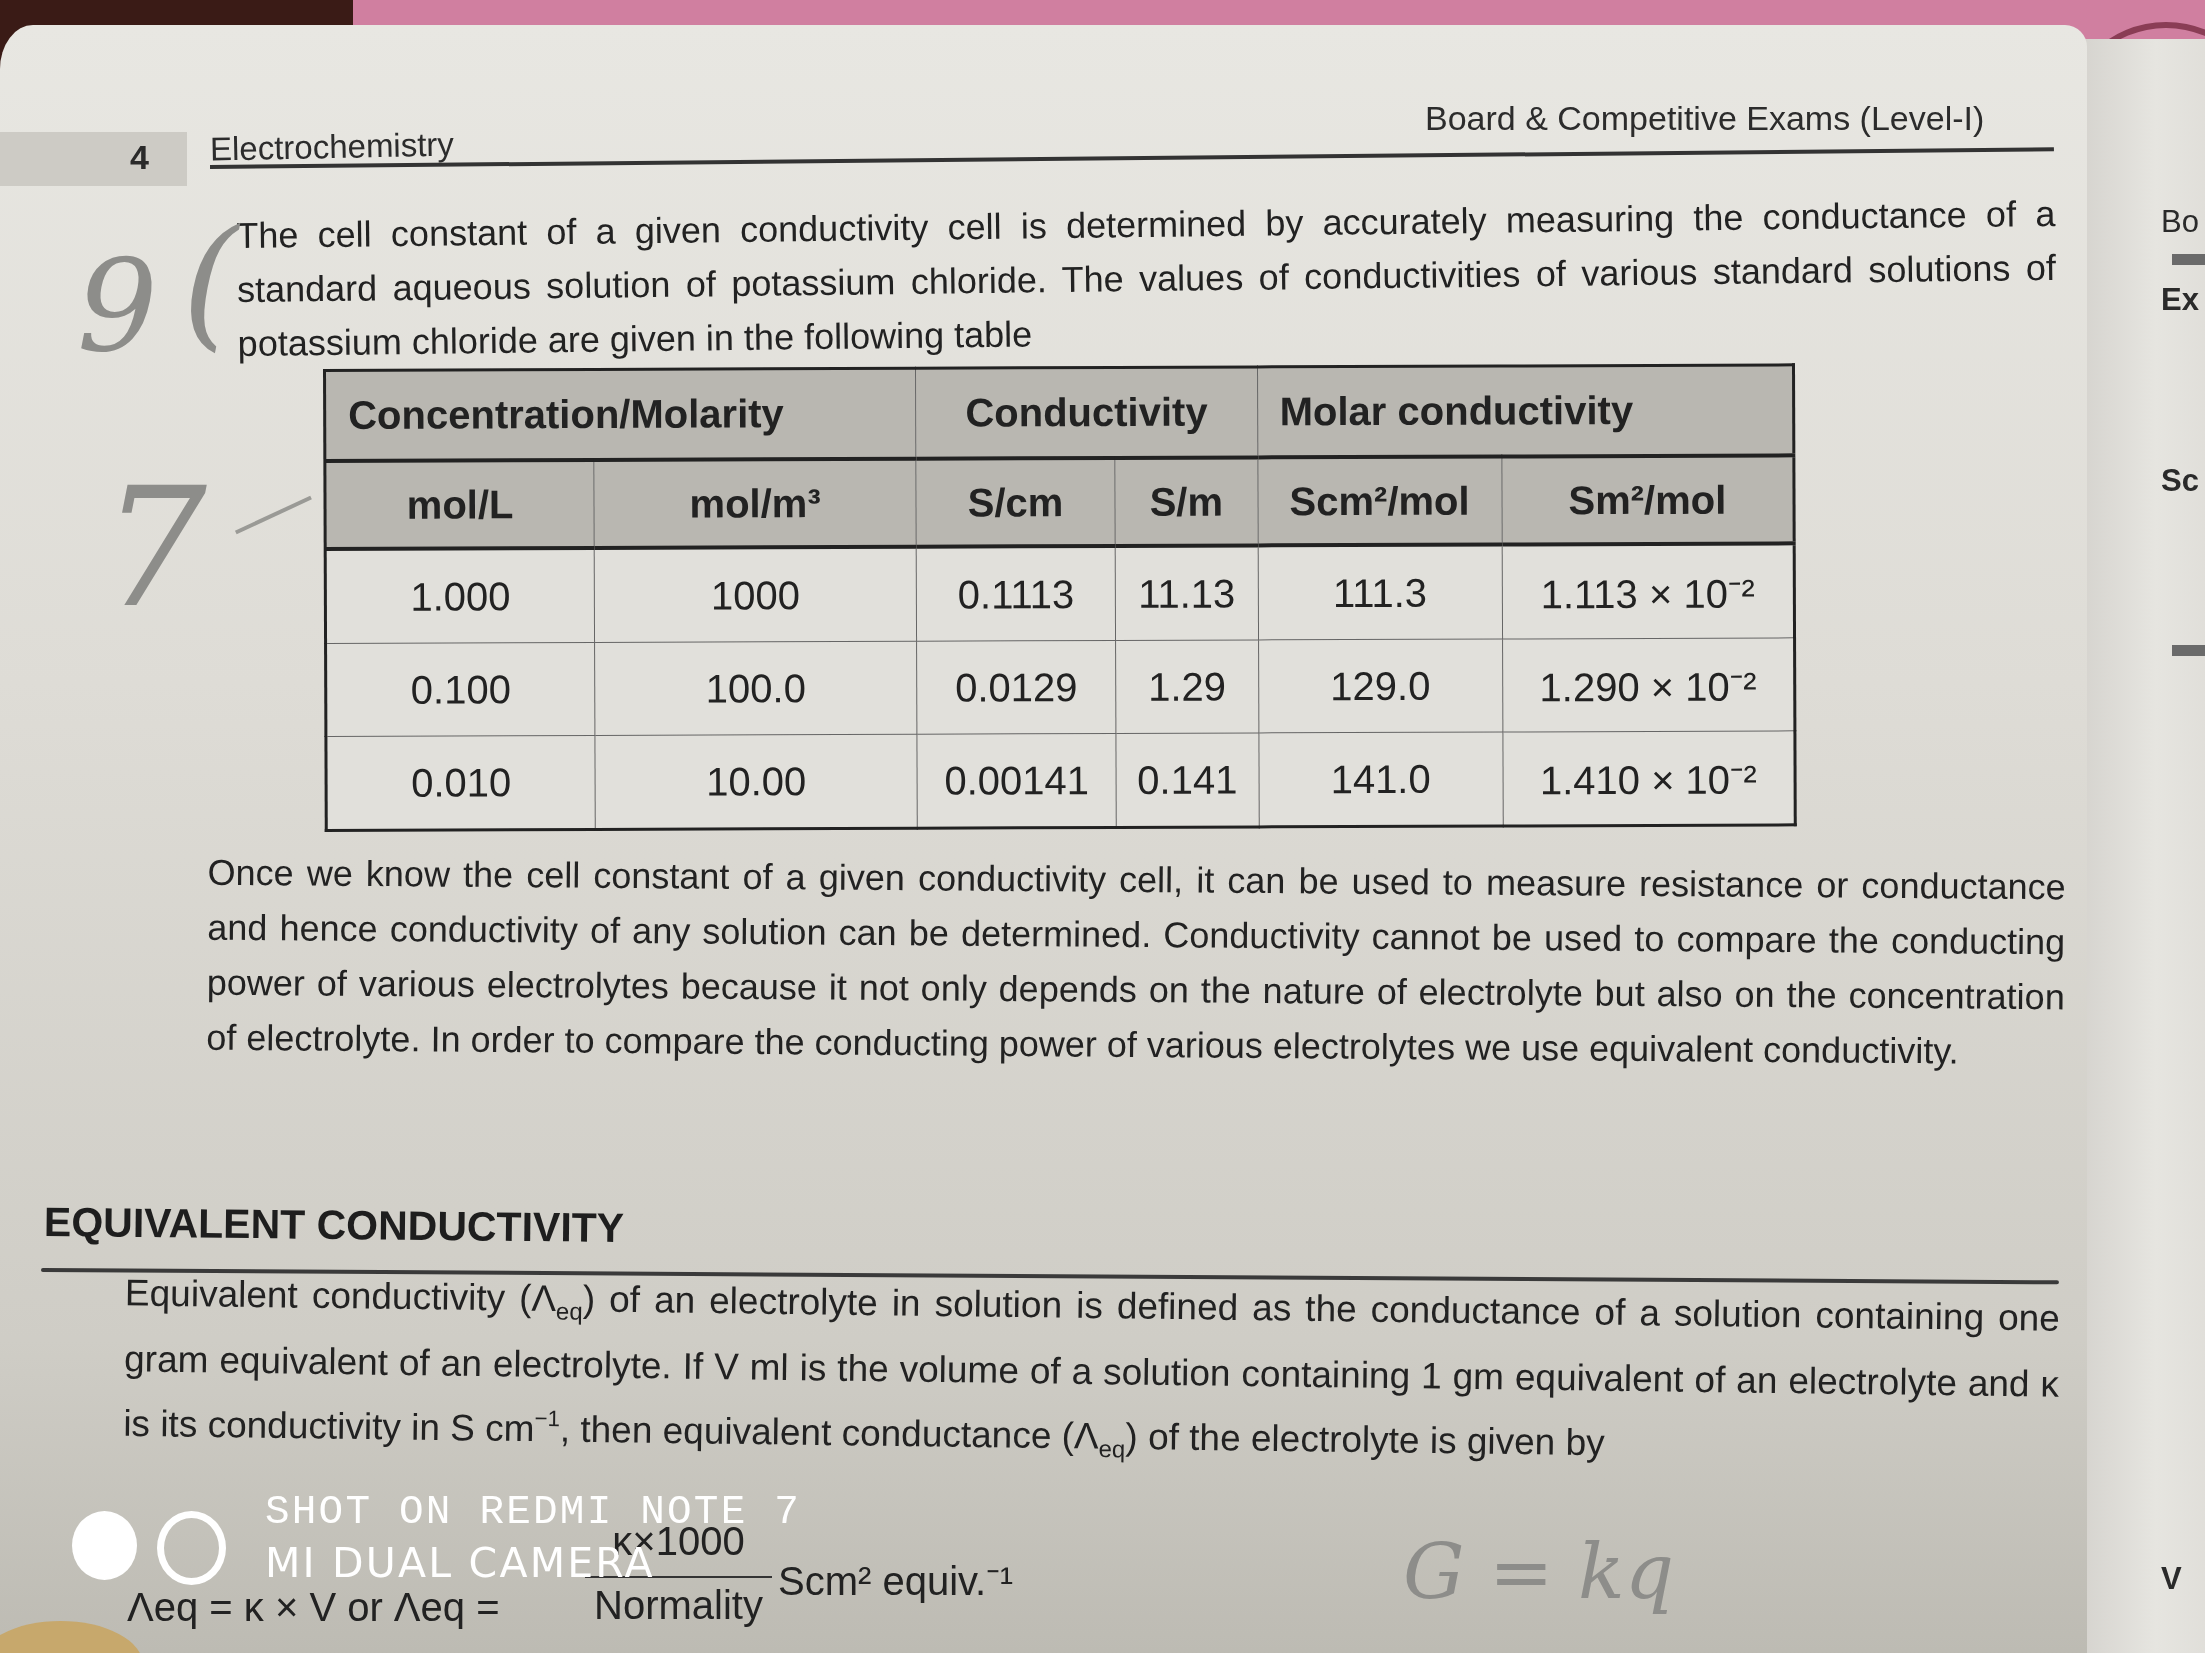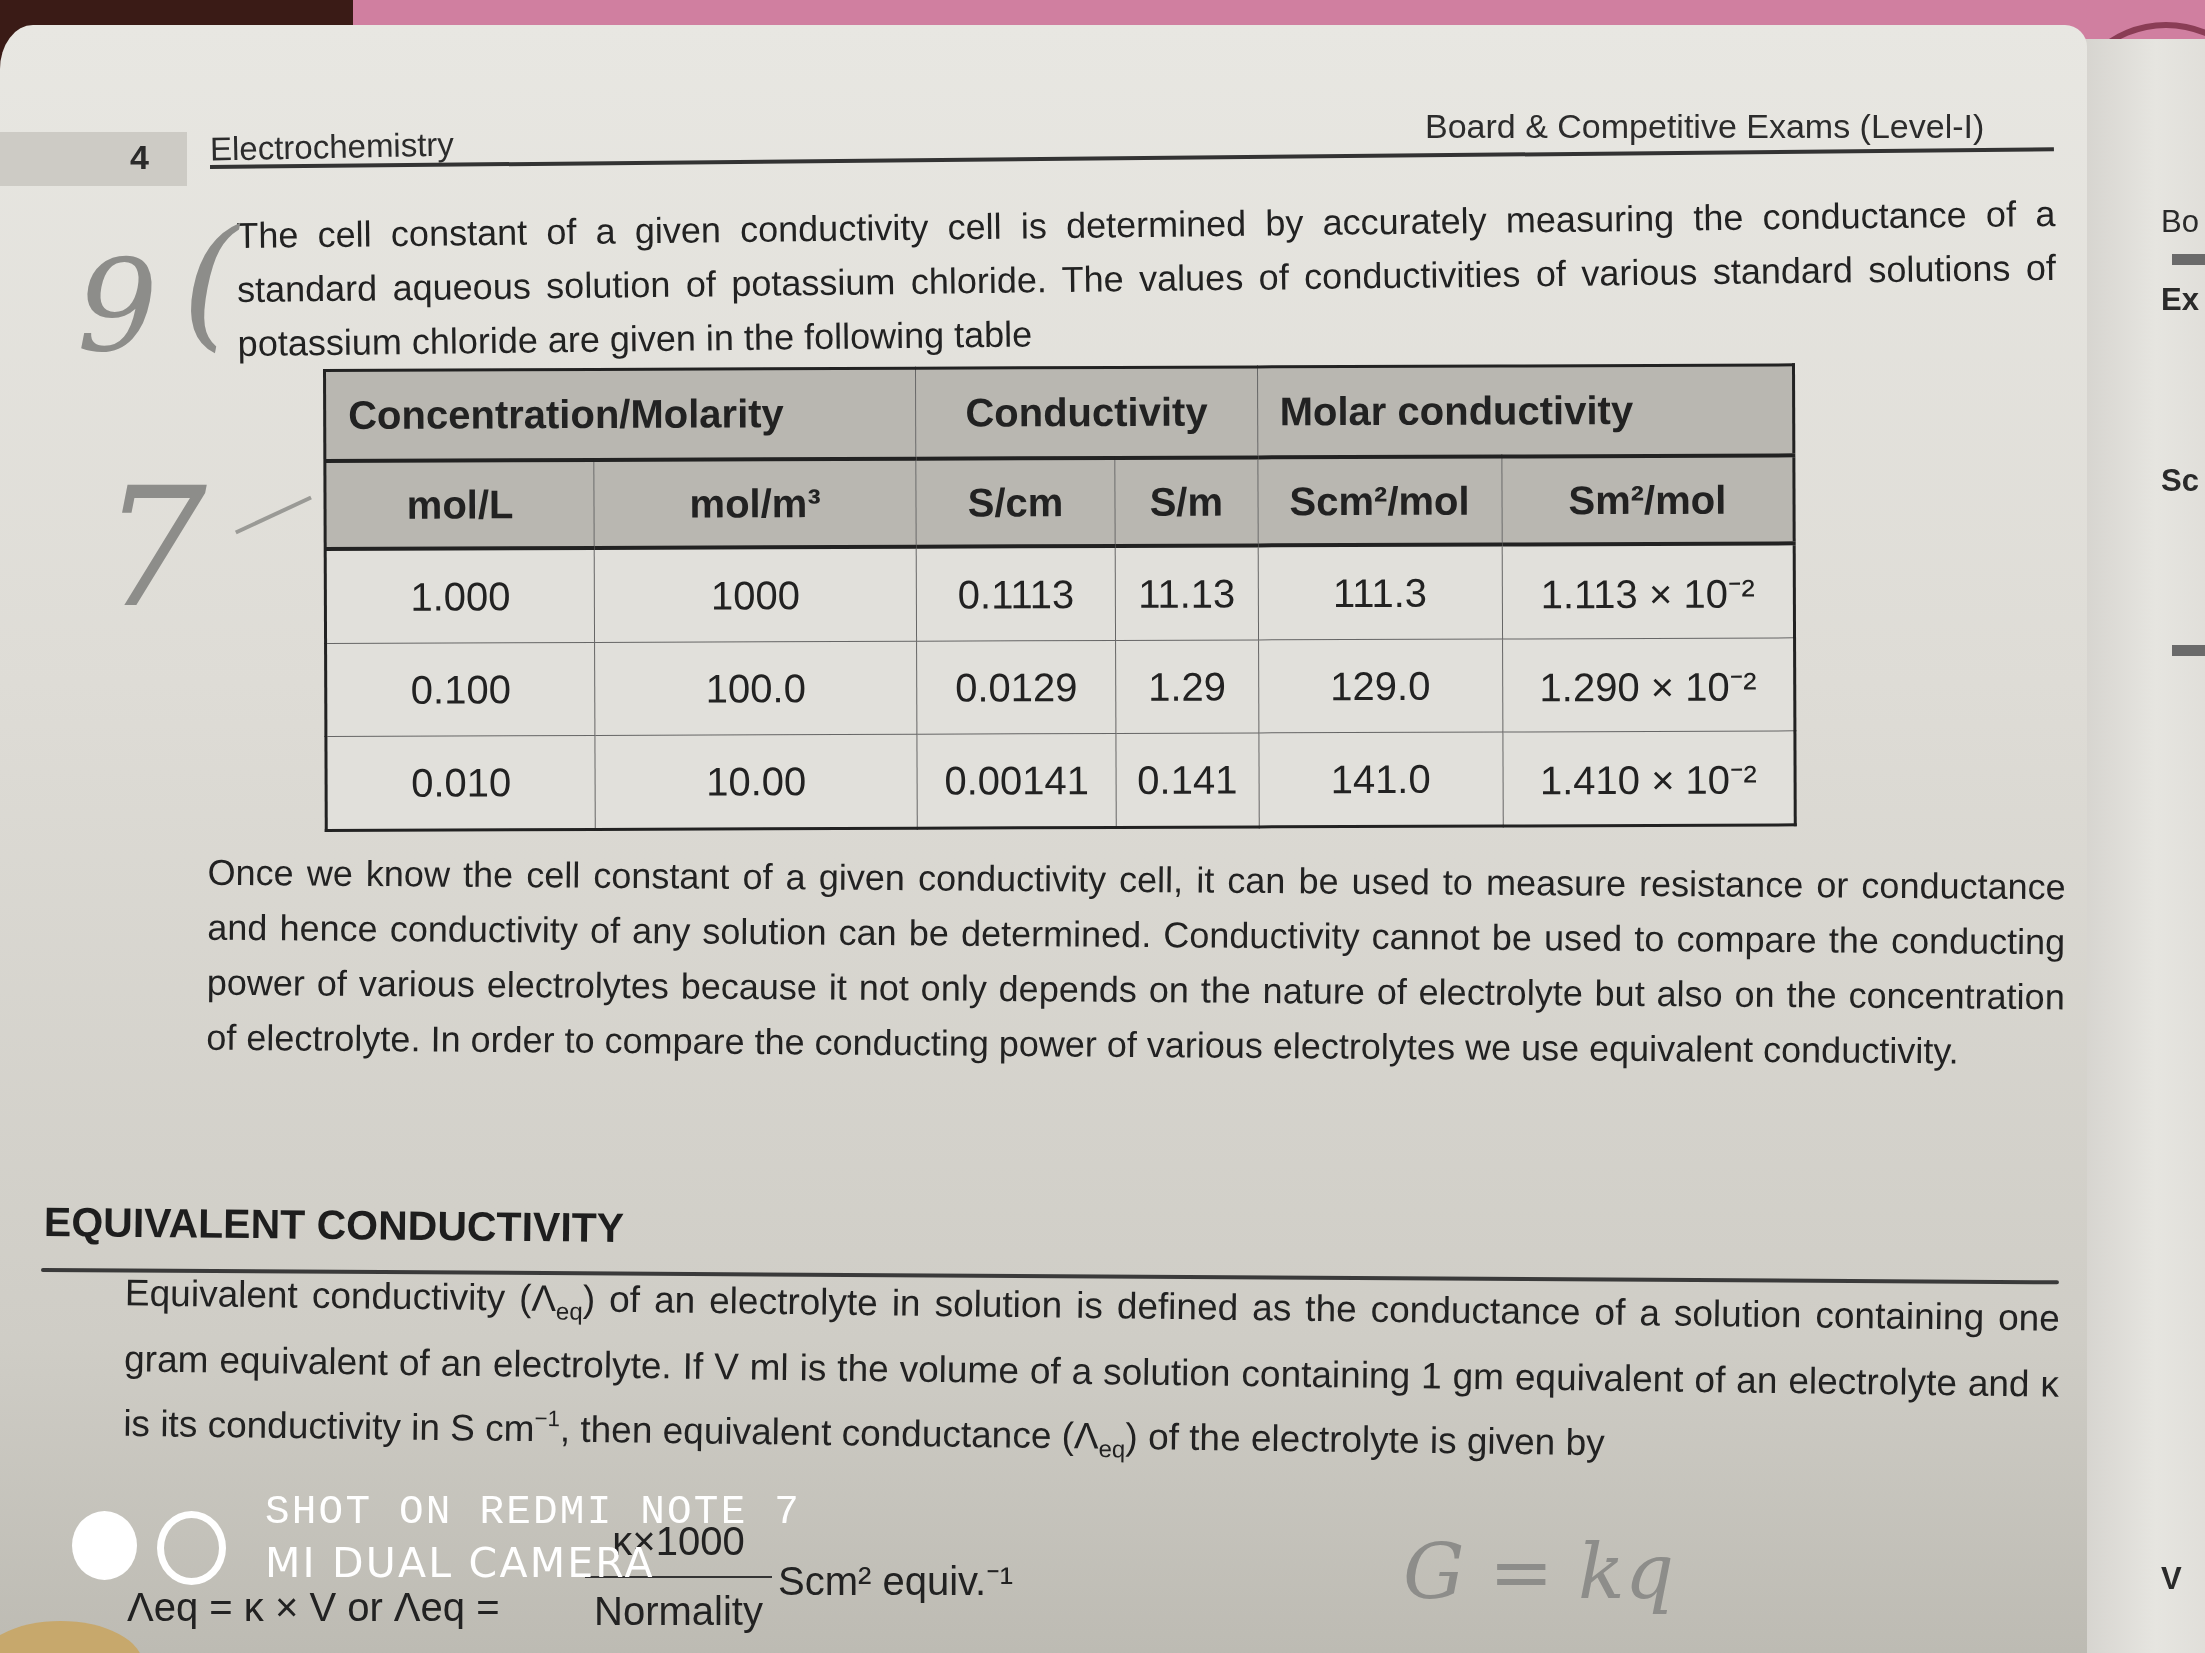--- a/index.html
+++ b/index.html
@@ -27,21 +27,21 @@
     background: linear-gradient(180deg, #e8e7e2 0%, #dedcd6 40%, #cfcdc6 80%, #bcbab2 100%);
     border-top-left-radius: 33px 44px;
     border-top-right-radius: 22px 22px;
   }
   .chapter-tab {
     position: absolute; left: 0; top: 132px; width: 187px; height: 54px;
     background: #cdcbc5;
   }
   .chapter-num { position: absolute; left: 130px; top: 138px; font-size: 34px; font-weight: bold; color: #2a2a2a; }
   .chapter-title { position: absolute; left: 210px; top: 128px; font-size: 33px; color: #2c2c2c; transform: rotate(-1.2deg); }
-  .header-right { position: absolute; left: 1425px; top: 99px; font-size: 34px; color: #2c2c2c; margin-top: 8px; }
+  .header-right { position: absolute; left: 1425px; top: 99px; font-size: 34px; color: #2c2c2c; }
   .header-rule {
     position: absolute; left: 210px; top: 165px; width: 1844px; height: 3.9px;
     background: #333; transform: rotate(-0.55deg); transform-origin: left;
   }
   .para {
     position: absolute; color: #222; font-size: 36px; line-height: 54px;
     text-align: justify; text-align-last: left;
   }
   .para1 { left: 237px; top: 198px; width: 1819px; transform: rotate(-0.7deg); }
   .para2 { left: 207px; top: 852px; width: 1858px; transform: rotate(0.45deg); line-height: 55px; }
@@ -69,21 +69,21 @@
   }
   .section-rule {
     position: absolute; left: 41px; top: 1268px; width: 2018px; height: 3.9px; background: #3a3a3a;
     transform: rotate(0.35deg); transform-origin: left;
     border-radius: 2.2px;
   }
   .formula { position: absolute; left: 127px; top: 1519px; font-size: 40px; color: #222; width: 1048px; height: 110px; }
   .formula .lhs { position: absolute; left: 0; top: 22px; margin-top: 44px; }
   .formula .frac { position: absolute; left: 458px; top: 0; text-align: center; width: 187px; }
   .formula .frac .num { display: block; border-bottom: 2.8px solid #333; padding-bottom: 12px; }
-  .formula .frac .den { display: block; padding-top: 11px; }
+  .formula .frac .den { display: block; padding-top: 5px; }
   .formula .units { position: absolute; left: 651px; top: 33px; }
   .handwriting { position: absolute; color: #8d8d8a; font-family: "DejaVu Serif", serif; font-style: italic; }
   .hw-9 { left: 77px; top: 232px; font-size: 127px; }
   .hw-bracket { left: 182px; top: 198px; font-size: 143px; }
   .hw-7 { left: 102px; top: 452px; font-size: 165px; }
   .hw-tick { left: 232px; top: 513px; width: 83px; height: 4.4px; background: #9a9a96; transform: rotate(-25deg); }
   .hw-eq { left: 1403px; top: 1527px; font-size: 77px; }
   .watermark { position: absolute; left: 69px; top: 1489px; color: #fff; }
   .wm-dot { position: absolute; left: 2.8px; top: 22px; width: 65px; height: 69px; border-radius: 50%; background: #fff; }
   .wm-ring { position: absolute; left: 88px; top: 22px; width: 55px; height: 60px; border: 7.7px solid #fff; border-radius: 50%; }

